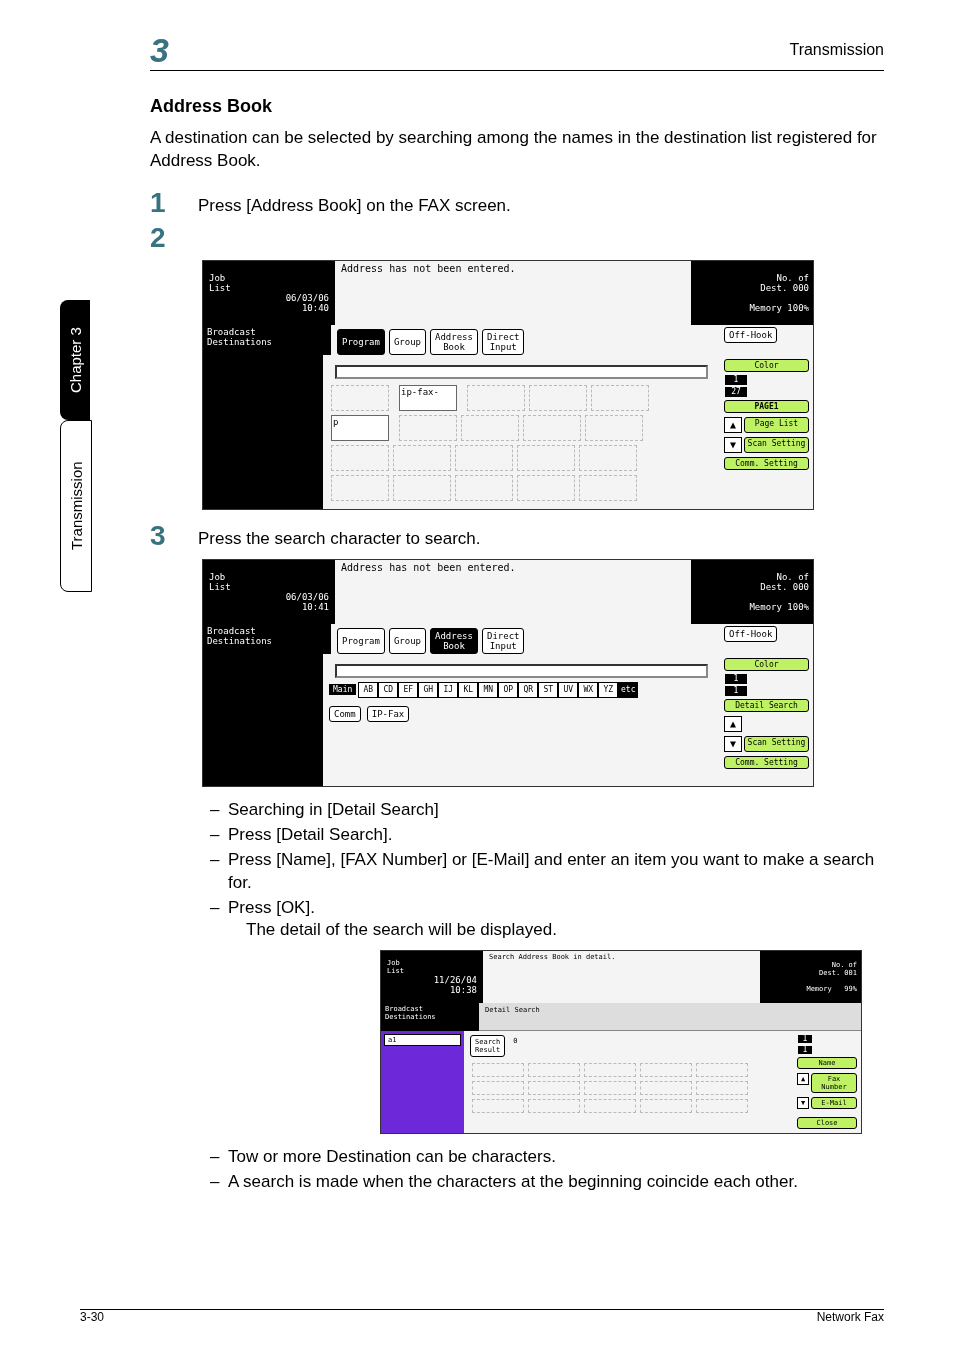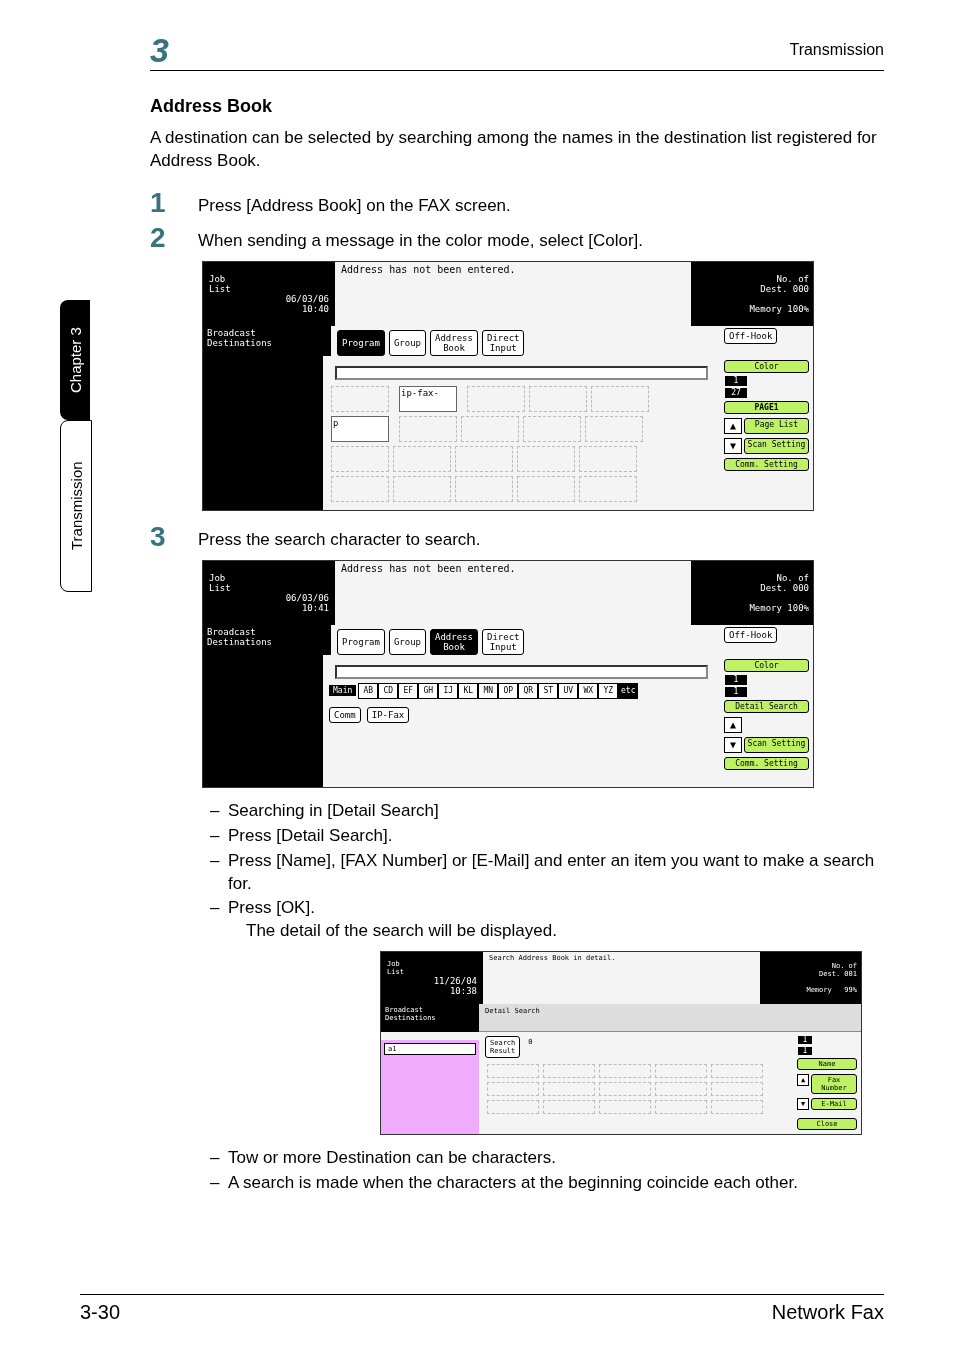--- a/index.html
+++ b/index.html
@@ -75,21 +75,21 @@
   .ss-alpha.sel{background:#000;color:#fff;}
   .ss-mainchip{display:inline-block;background:#000;color:#fff;font-size:8px;padding:1px 4px;margin-right:2px;}
   .ss-small{width:480px;margin-left:96px;font-size:8px;}
   .ss-small .ss-btn,.ss-small .ss-sidebtn{font-size:7px;}
   .bullets{margin:6px 0 6px 60px;padding:0;list-style:none;}
   .bullets li{font-size:17px;line-height:1.35;margin:2px 0;padding-left:18px;position:relative;}
   .bullets li:before{content:"\2013";position:absolute;left:0;}
   .sublines{margin-left:18px;}
   .footer{
     position:absolute;left:80px;right:70px;bottom:28px;border-top:1.5px solid #000;
-    display:flex;font-size:20px;padding-top:6px;
+    display:flex;font-size:12px;
   }
   .footer .spacer{flex:1;}
   .input-bar{height:10px;background:#fff;border:2px inset #888;margin:4px 6px;}
   .pagenum{width:22px;height:10px;background:#000;color:#fff;font-size:8px;display:inline-block;text-align:center;line-height:10px;margin:1px;}
   .arrowbtn{width:16px;height:14px;border:1.5px solid #000;background:#fff;display:inline-block;text-align:center;font-size:10px;line-height:14px;margin:2px 0;}
   .ss3-row{display:flex;}
   .tiny{font-size:7px;}
 </style>
 </head>
 <body>
@@ -110,21 +110,20 @@
     <div class="h2">Address Book</div>
     <p class="para">A destination can be selected by searching among the names in the destination list registered for Address Book.</p>
 
     <div class="stepline">
       <div class="stepnum">1</div>
       <div class="steptxt">Press [Address Book] on the FAX screen.</div>
     </div>
 
     <div class="stepline">
       <div class="stepnum">2</div>
-      <div class="steptxt">When sending a message in the color mode, select [Color].</div>
     </div>
 
     <div class="screenshot" style="width:610px;">
       <div class="ss-top">
         <div class="ss-jobbox">
           <span style="white-space:pre;">Job
 List</span>
           <span class="ss-dt" style="white-space:pre;">06/03/06
 10:40</span>
         </div>
@@ -290,21 +289,21 @@
 Dest.</span> <span>001</span><br>
           <span>Memory   99%</span>
         </div>
       </div>
       <div class="ss3-row">
         <div class="ss-bcast tiny" style="width:90px;">Broadcast
 Destinations</div>
         <div class="tiny" style="flex:1;padding:3px 6px;background:#ddd;border-bottom:1px solid #888;">Detail Search</div>
       </div>
       <div class="ss3-row">
-        <div style="width:98px;background:#f0abfc;color:#fff;margin-top:8px;">
+        <div style="width:83px;background:#6d28d9;color:#fff;">
           <div class="tiny" style="background:#fff;color:#000;border:1px solid #000;margin:3px;padding:1px 3px;">a1</div>
         </div>
         <div style="flex:1;padding:4px 6px;">
           <div style="display:flex;gap:8px;">
             <span class="ss-btn tiny" style="white-space:pre;text-align:center;">Search
 Result</span>
             <span class="tiny" style="padding-top:2px;">0</span>
           </div>
           <div style="margin-top:4px;">
             <span class="ss-cell em" style="height:10px;width:48px;"></span><span class="ss-cell em" style="height:10px;width:48px;"></span><span class="ss-cell em" style="height:10px;width:48px;"></span><span class="ss-cell em" style="height:10px;width:48px;"></span><span class="ss-cell em" style="height:10px;width:48px;"></span>

